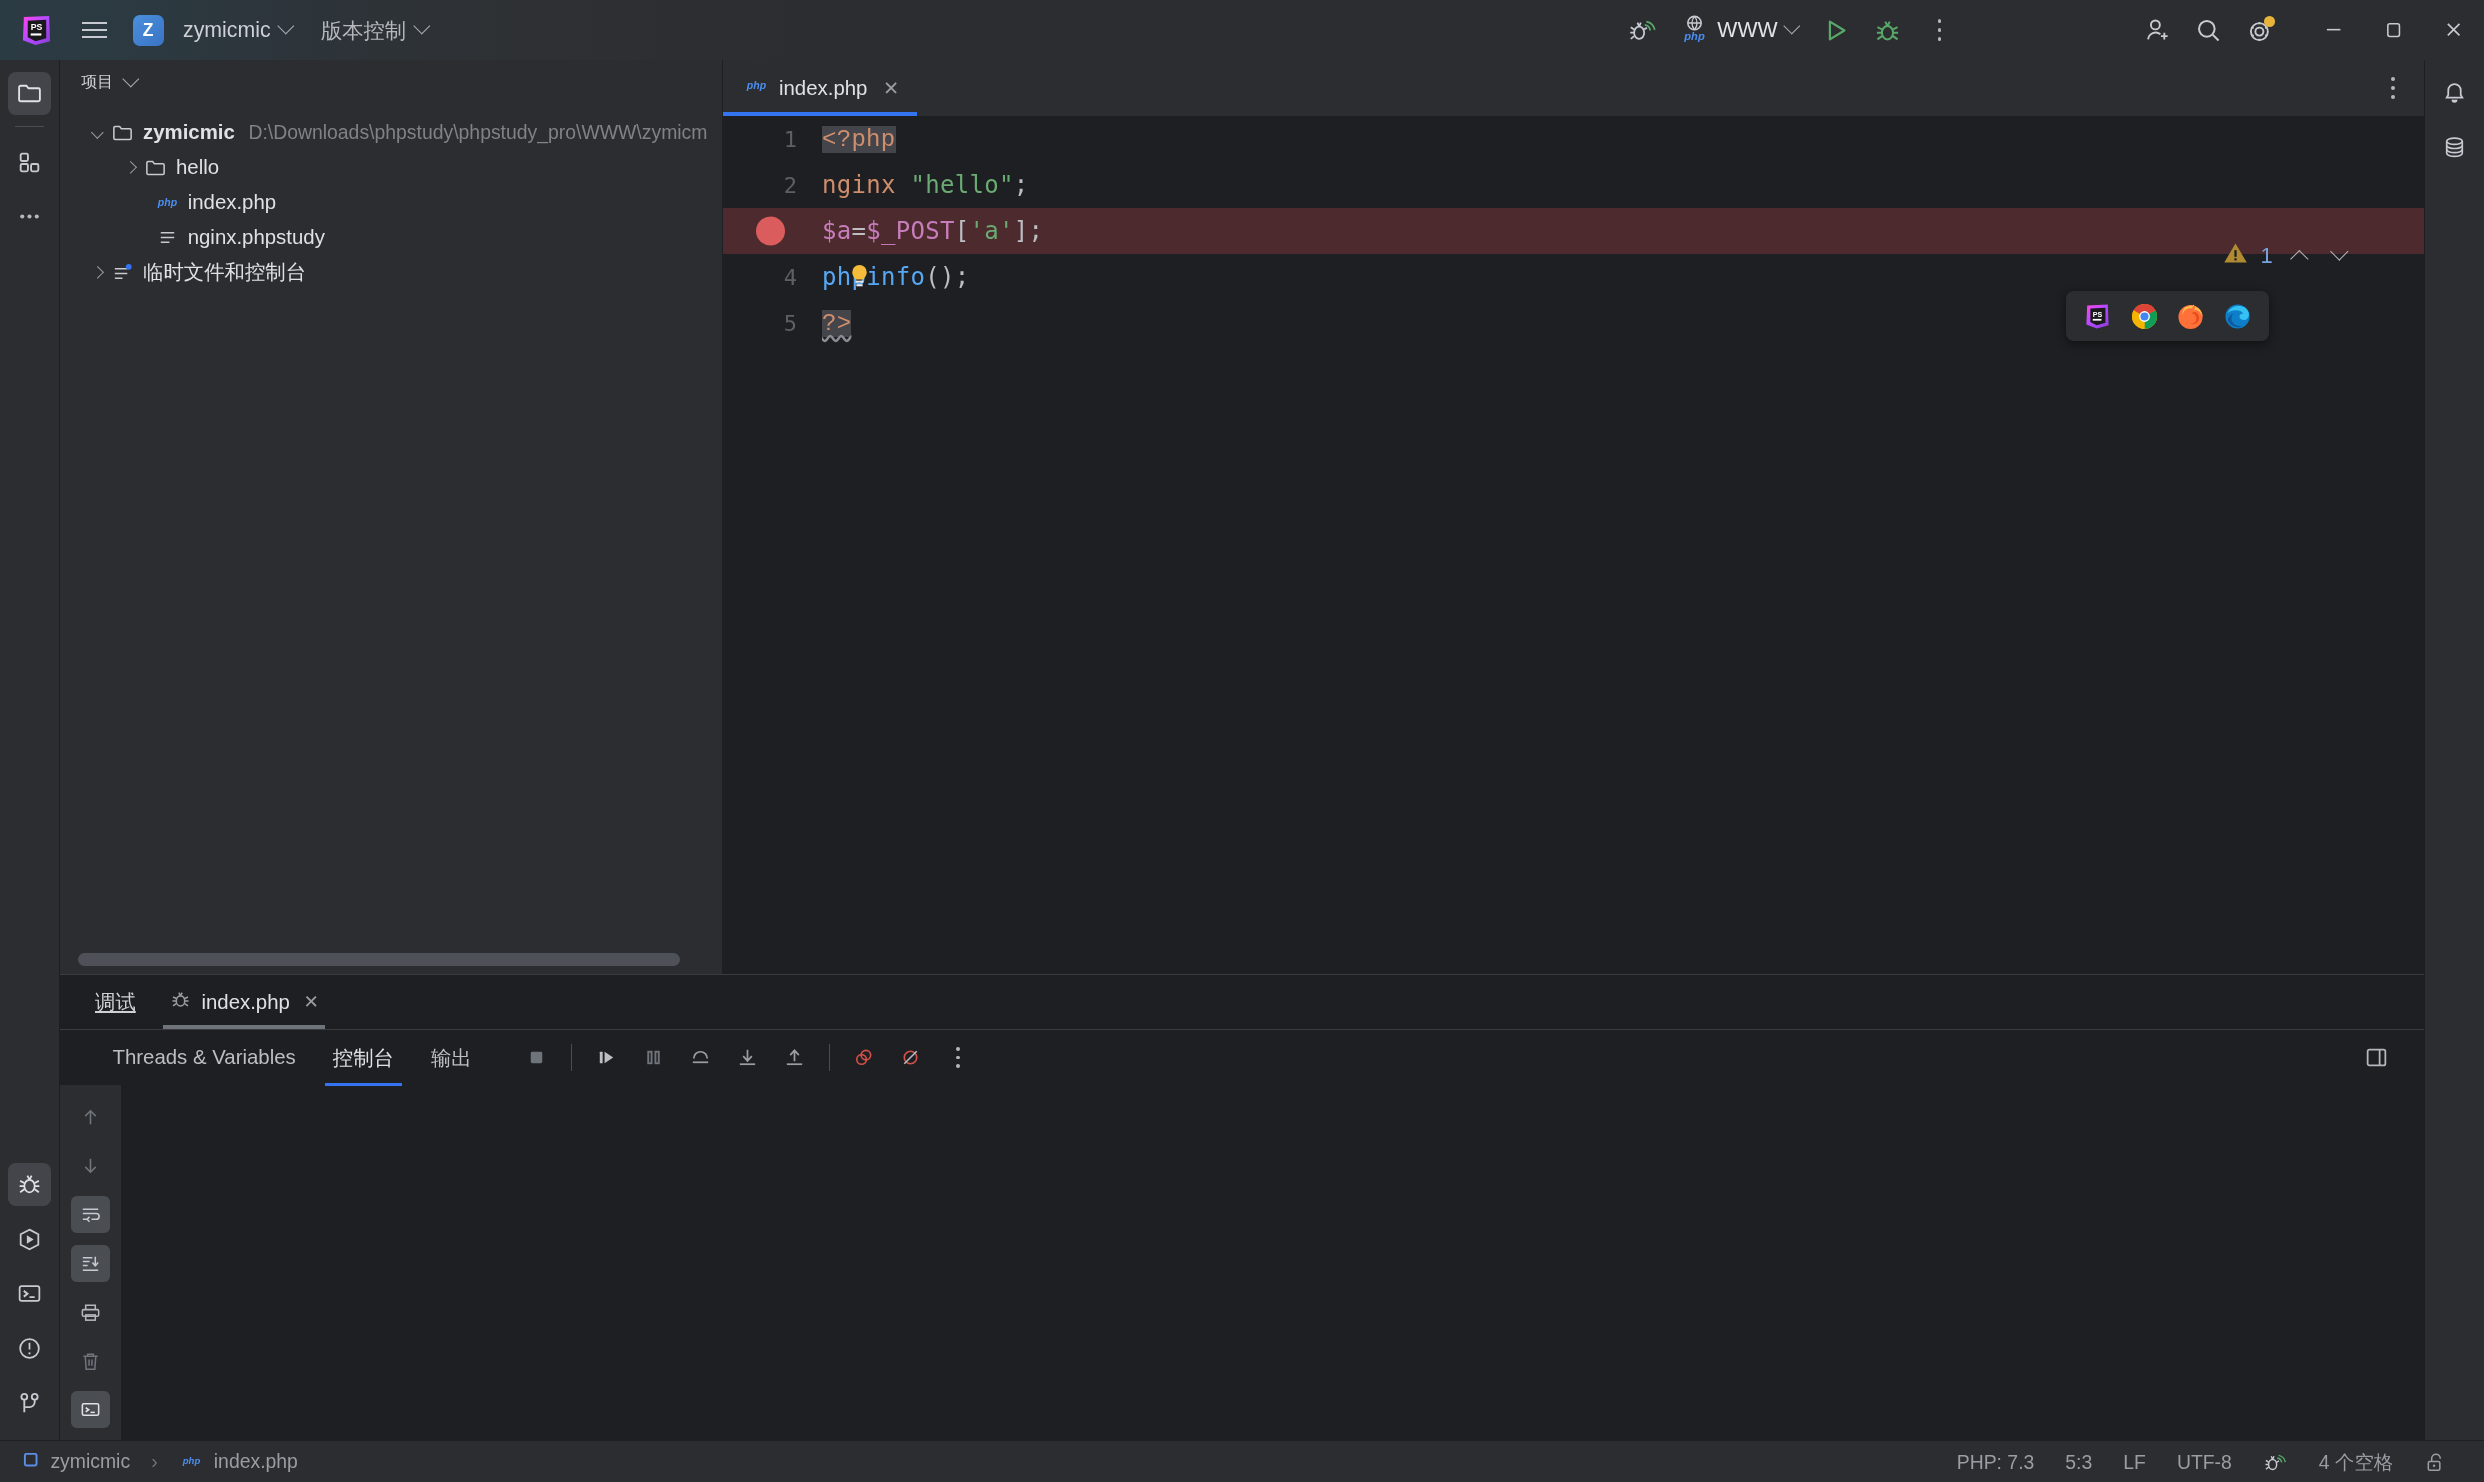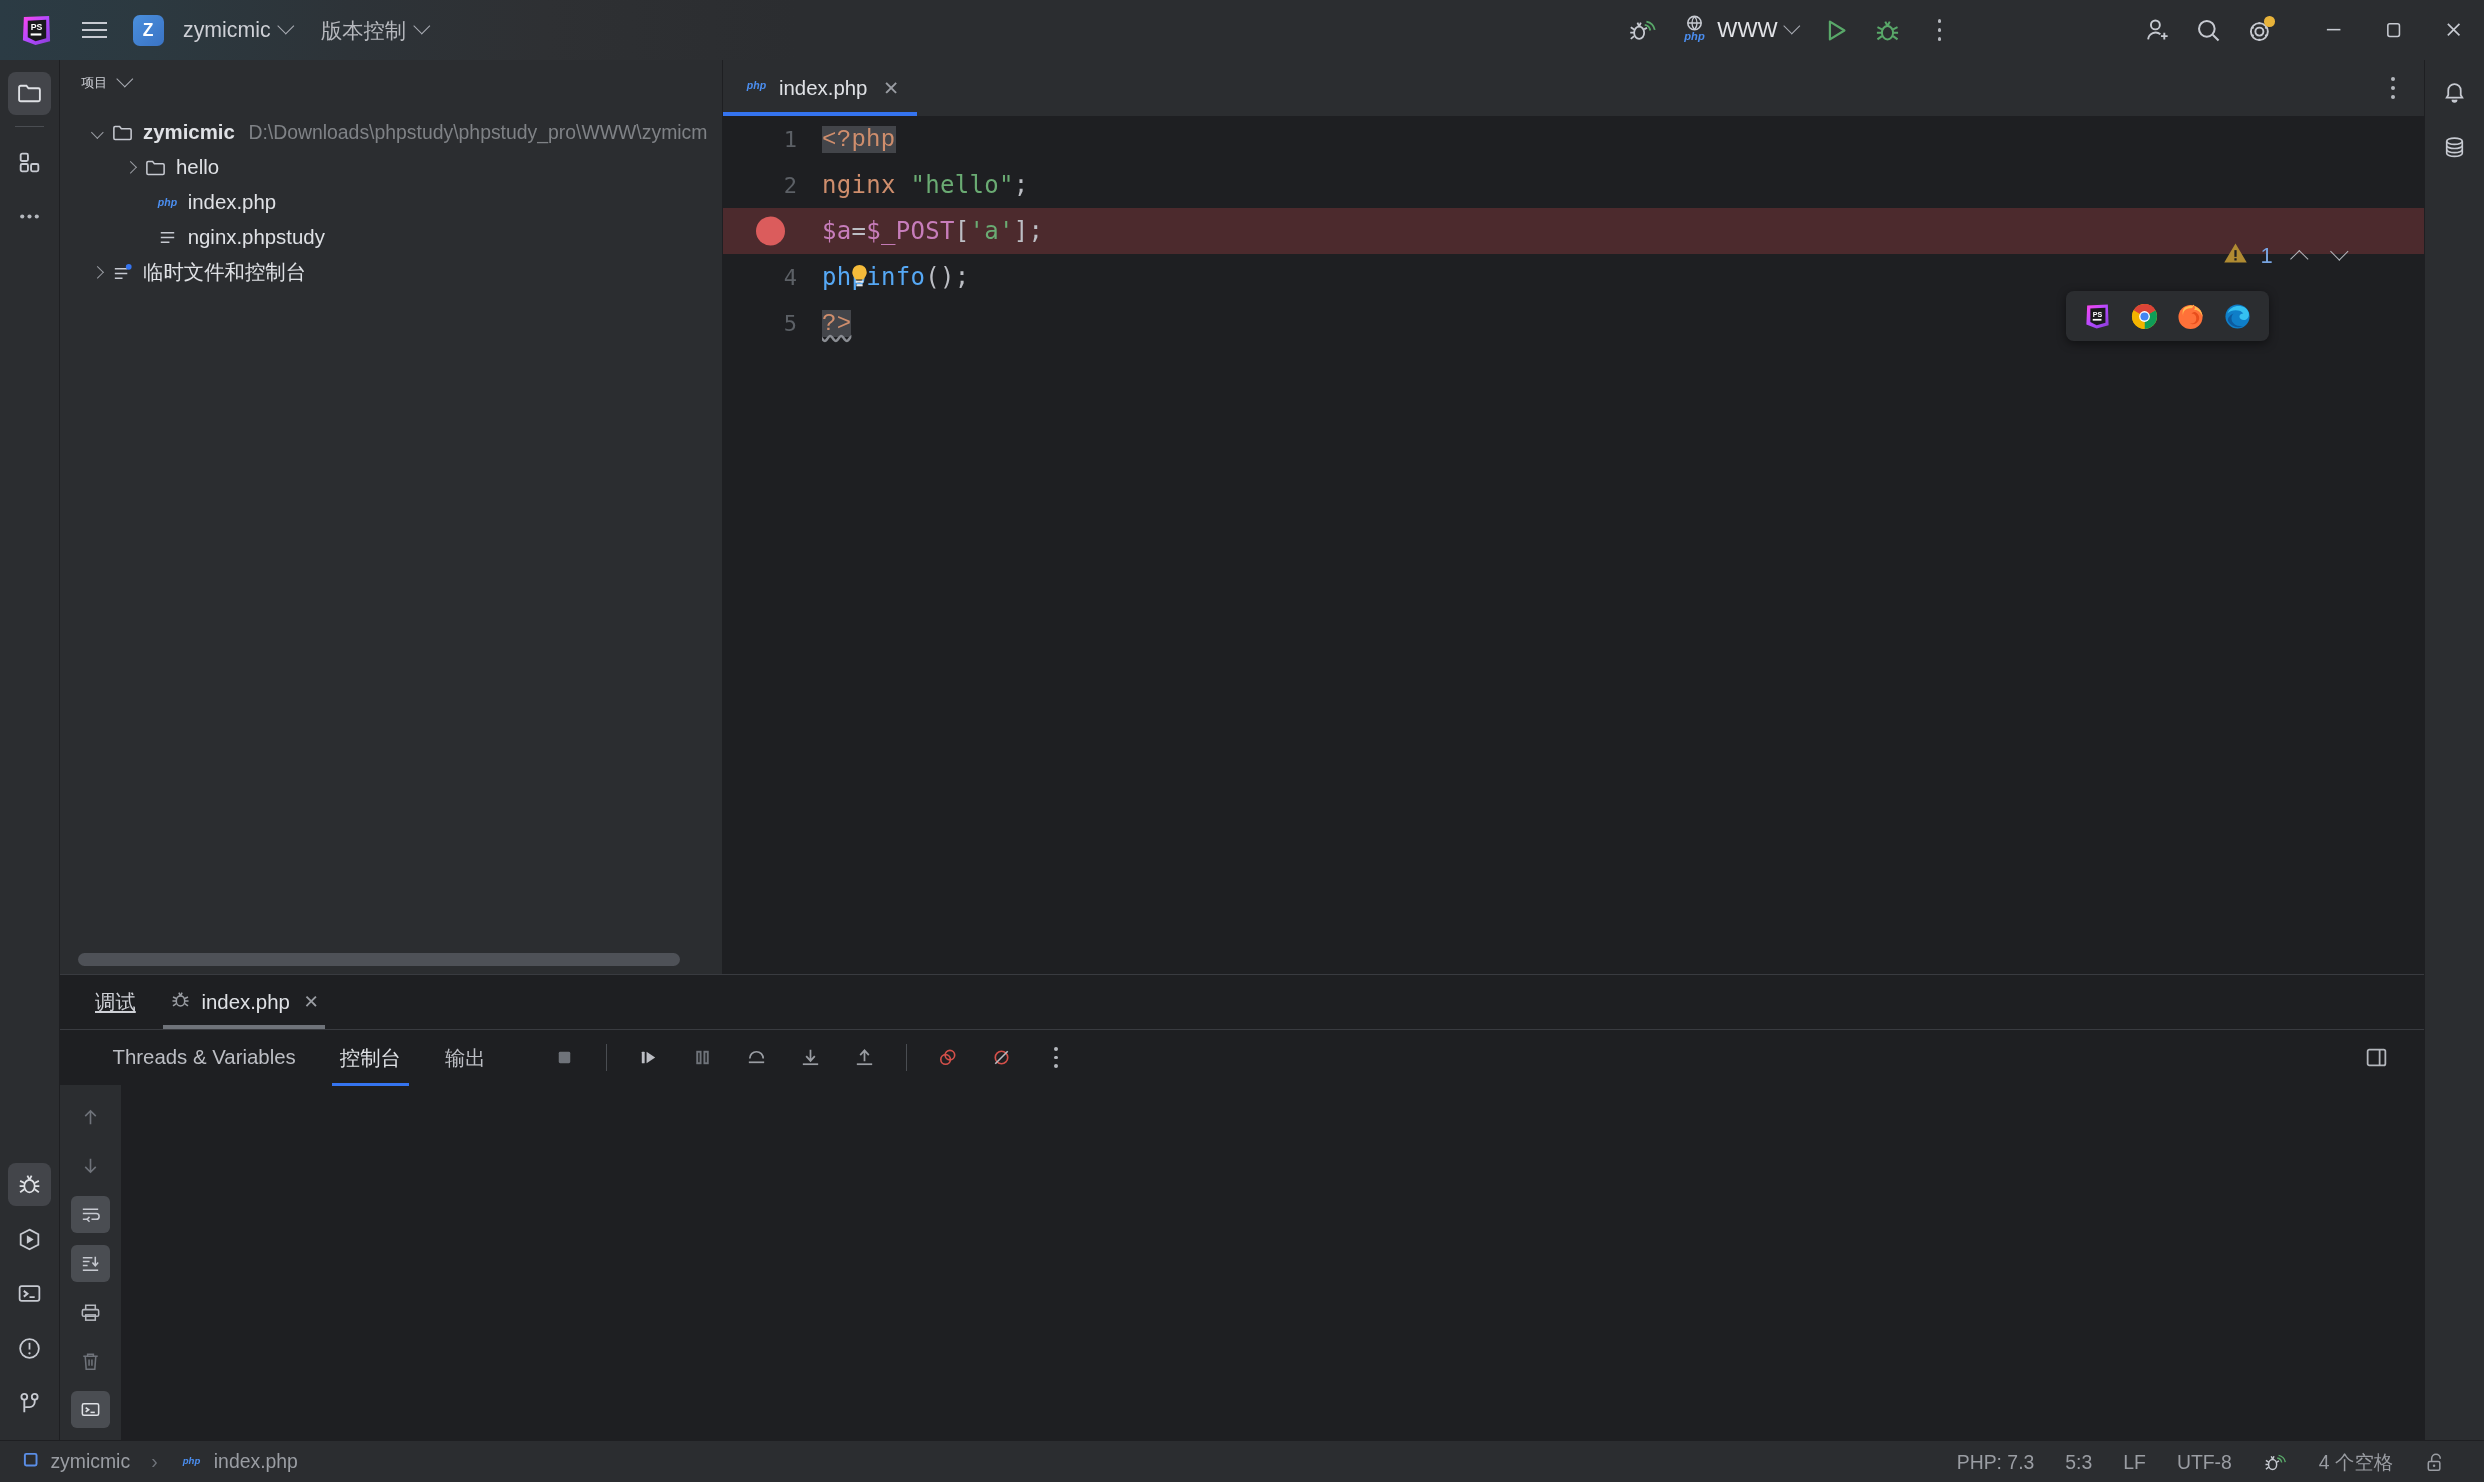--- a/index.html
+++ b/index.html
@@ -56,21 +56,21 @@
   .rail-sep { width: 29px; height: 1px; background: #4a4d52; margin: 11.6px 0 1.9px; }
   .rail-bottom { margin-top: auto; display:flex; flex-direction:column; align-items:center; padding-bottom: 15.5px; }
 
   
   .center { flex: 1 1 auto; display: flex; flex-direction: column; min-width: 0; }
   .upper { flex: 1 1 auto; display: flex; min-height: 0; }
 
   
   .projpanel { width: 662px; flex: 0 0 662px; background: #2b2d30; display:flex; flex-direction:column; min-height:0; position:relative;}
   .proj-head { height: 45px; display:flex; align-items:center; padding: 0 21.3px; gap: 11.6px; cursor:pointer; }
-  .proj-head .lbl { color: #ced0d6; font-size: 13px; }
+  .proj-head .lbl { color: #ced0d6; font-size: 16px; }
   .tree { flex:1 1 auto; overflow:hidden; padding-top: 9.7px; position:relative; }
   .row { height: 35px; display:flex; align-items:center; white-space:nowrap; cursor:pointer; font-size: 20.4px; color:#dfe1e5; padding-right:7.8px;}
   .arrow { width: 21.3px; height:21.3px; display:inline-flex; align-items:center; justify-content:center; flex:0 0 21.3px; }
   .arrow i { display:block; width:8.7px; height:8.7px; border-right:1.9px solid #9a9da3; border-bottom:1.9px solid #9a9da3; }
   .arrow.open i { transform: rotate(45deg); }
   .arrow.closed i { transform: rotate(-45deg); }
   .ic { width: 25px; height:25px; margin:0 7.8px 0 1.9px; display:inline-flex; align-items:center; justify-content:center; flex:0 0 25px;}
   .nm { color:#dfe1e5; }
   .nm.bold { font-weight: 700; }
   .path { color: #7f8286; font-size: 19.4px; margin-left: 13.6px; }
@@ -121,21 +121,21 @@
   }
   .browserbar .bic { width:29px; height:29px; cursor:pointer; display:flex; align-items:center; justify-content:center;}
 
   
   .debugpanel { height: 466px; flex: 0 0 466px; background:#1e1f22; border-top:1px solid #393b40; display:flex; flex-direction:column; }
   .dbg-head { height: 54px; flex:0 0 54px; display:flex; align-items:stretch; background:#1e1f22; position:relative;}
   .dbg-title { display:flex; align-items:center; padding: 0 19.4px 0 35px; color:#ced0d6; font-size:20.4px;text-decoration:underline; }
   .dbg-tab { display:flex; align-items:center; gap:9.7px; padding: 0 13.6px; cursor:pointer; position:relative; color:#dfe1e5; font-size:20.4px;}
   .dbg-tab.active::after { content:""; position:absolute; left:7.8px; right:7.8px; bottom:0; height:3.9px; background:#6f737a; }
   .dbg-tab .x { color:#9a9da3; font-size:18.4px; margin-left:3.9px;}
-  .dbg-toolbar { height: 56px; flex:0 0 56px; display:flex; align-items:center; border-top:1px solid #393b40; padding-left: 35px; gap: 9px;}
+  .dbg-toolbar { height: 56px; flex:0 0 56px; display:flex; align-items:center; border-top:1px solid #393b40; padding-left: 35px; gap: 2px;}
   .dbg-stab { padding: 0 17.5px; height:43px; display:flex; align-items:center; color:#bcbec4; font-size:20.4px; cursor:pointer; position:relative; border-radius:4.9px;}
   .dbg-stab.active { color:#dfe1e5; }
   .dbg-stab.active::after{ content:""; position:absolute; left:9.7px; right:9.7px; bottom:-6.8px; height:2.9px; background:#3574f0; }
   .dbg-ic { width: 45px; height:43px; display:flex; align-items:center; justify-content:center; cursor:pointer; border-radius:4.9px;}
   .dbg-sep { width:1px; height:27px; background:#4a4d52; margin: 0 9.7px; }
   .dbg-toolbar-right { margin-left:auto; padding-right: 25px; display:flex; align-items:center;}
   .dbg-body { flex:1 1 auto; display:flex; min-height:0; }
   .dbg-side { width: 62px; flex:0 0 62px; background:#2b2d30; display:flex; flex-direction:column; align-items:center; padding-top: 13.6px; border-right:1px solid #1e1f22;}
   .dbg-side-btn { width:39px; height:39px; margin-bottom: 11.6px; border-radius:5.8px; display:flex; align-items:center; justify-content:center; cursor:pointer;}
   .dbg-side-btn.on { background:#4a4d52; }

